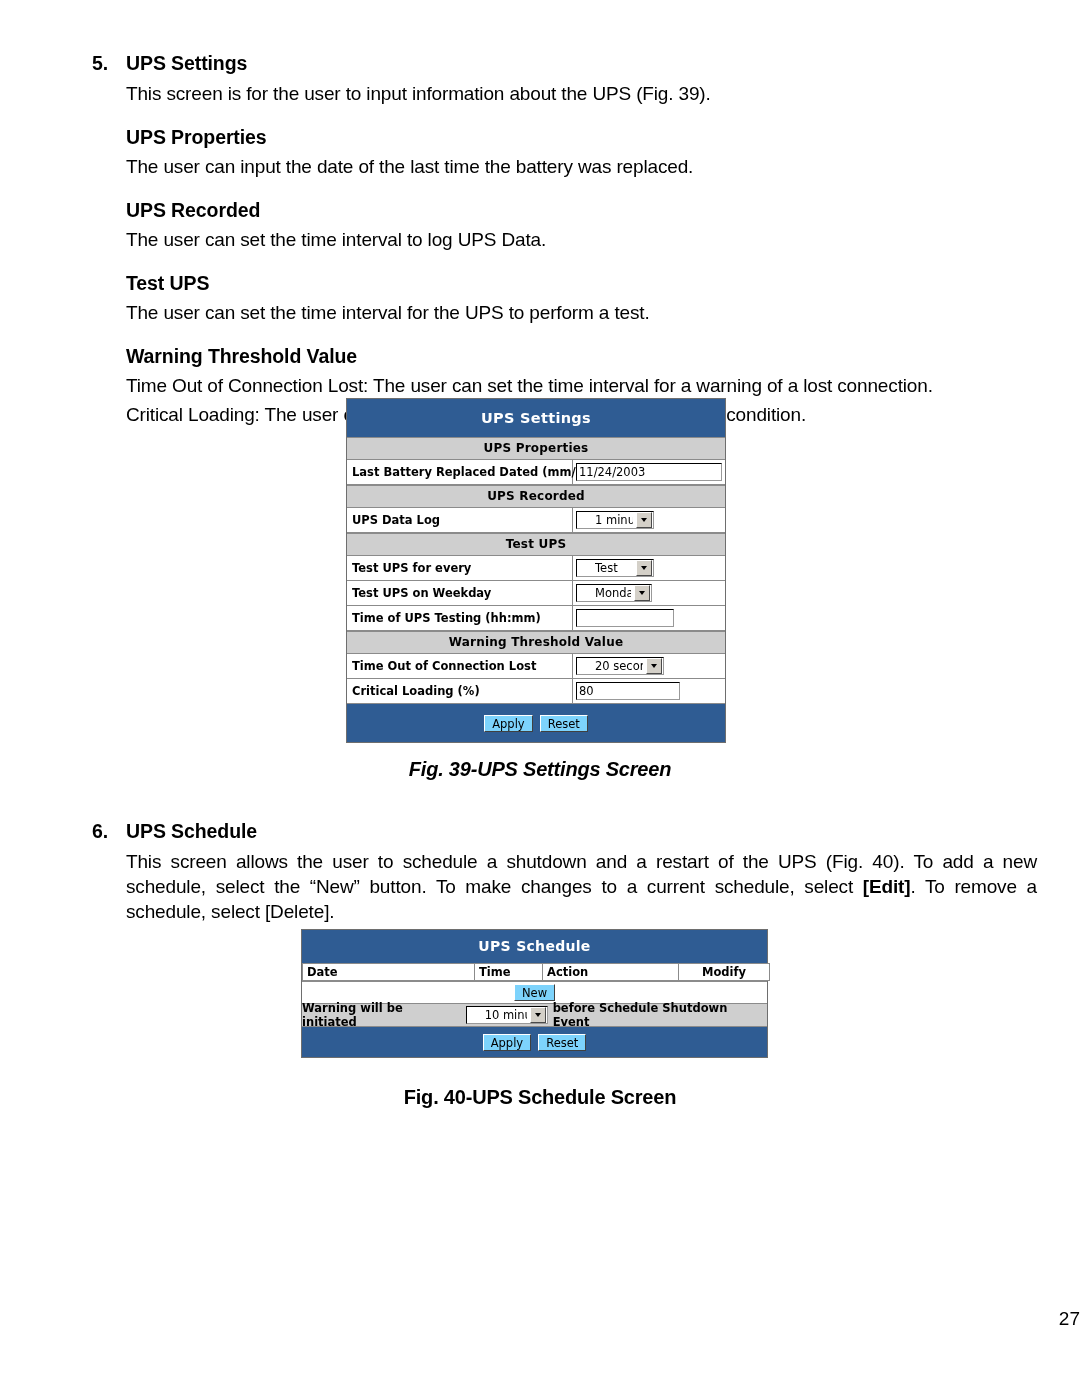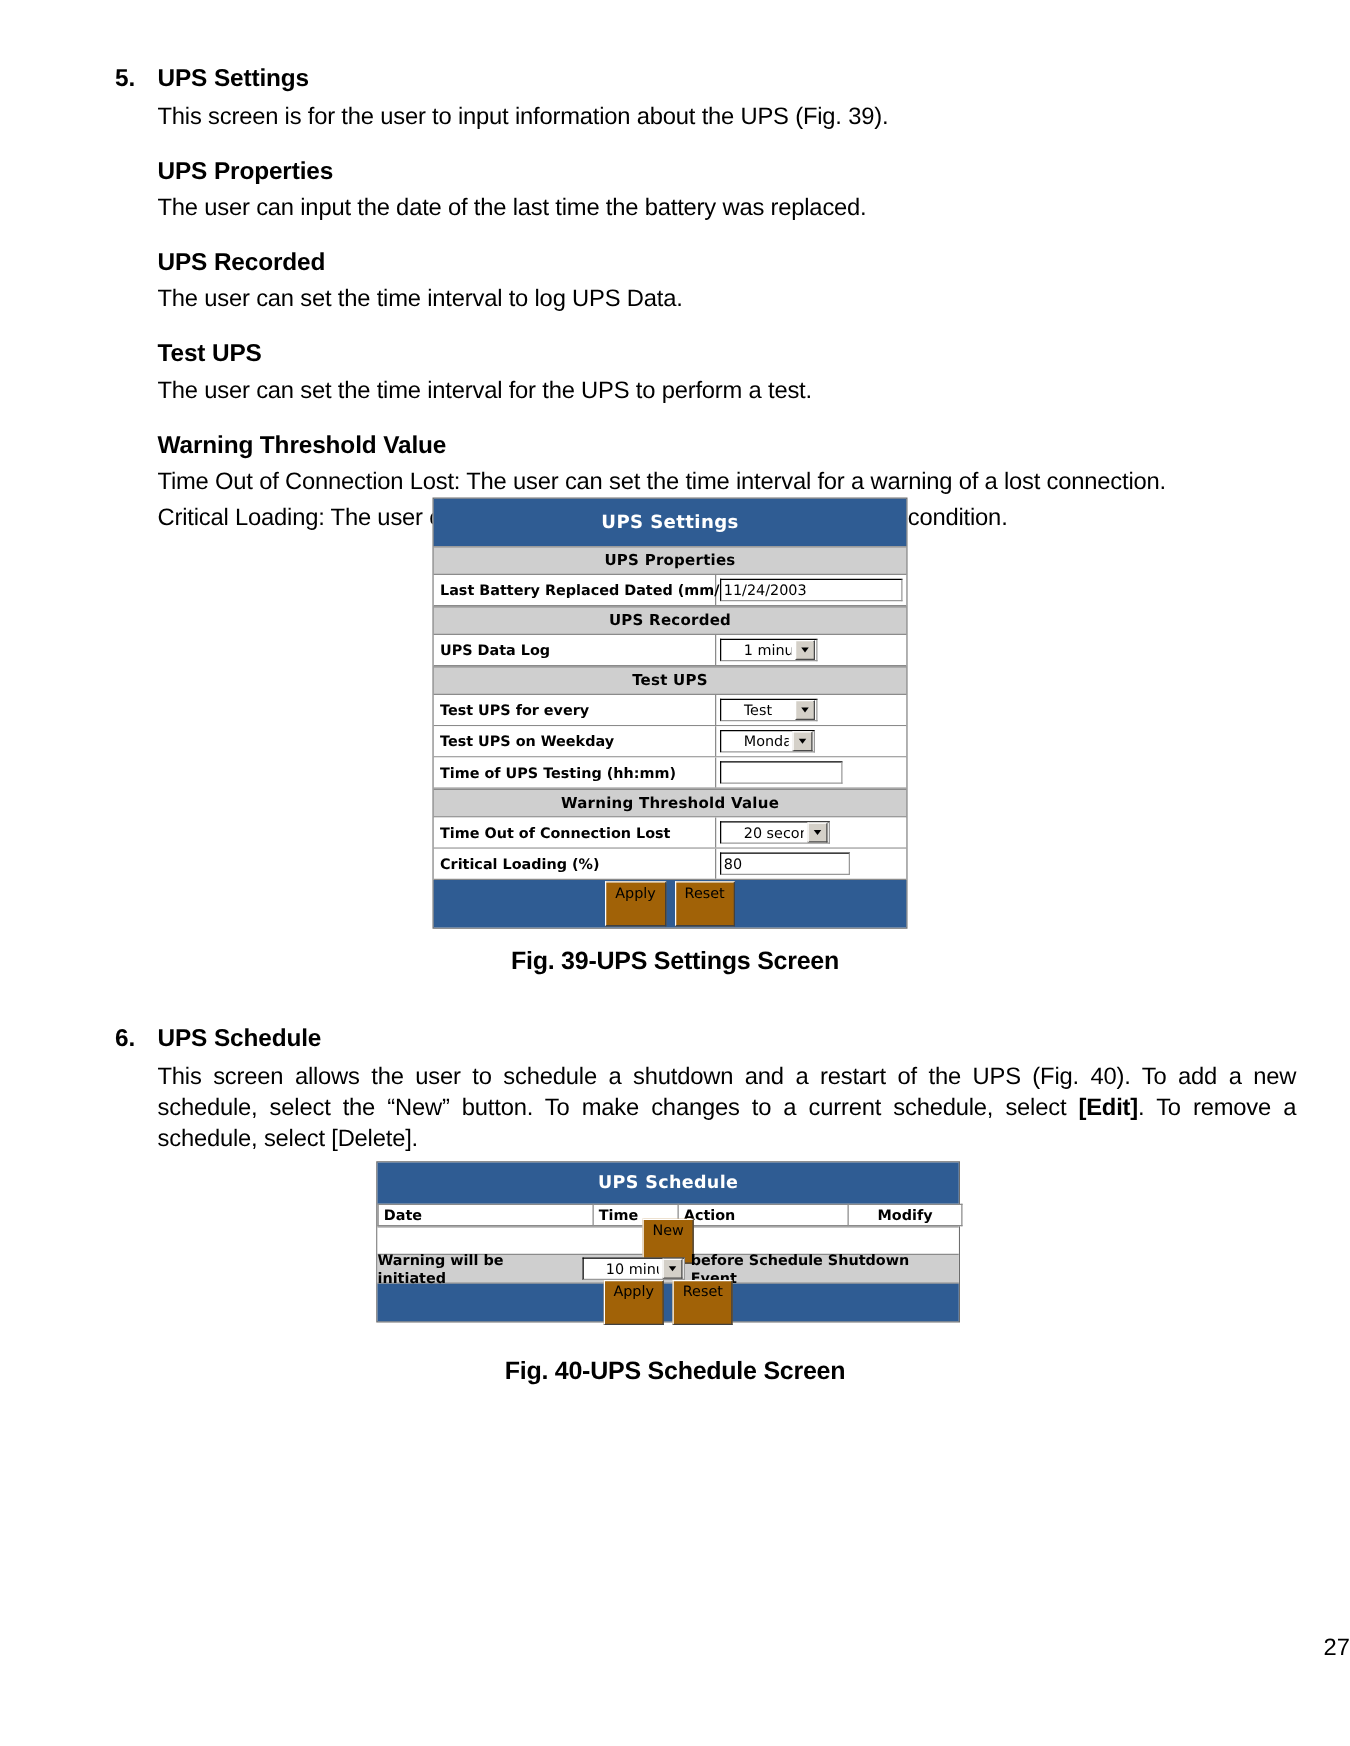--- a/index.html
+++ b/index.html
@@ -174,27 +174,27 @@
     margin-left: 3px;
   }
   .w-arrow i {
     display: block;
     width: 0; height: 0;
     border-left: 3.5px solid transparent;
     border-right: 3.5px solid transparent;
     border-top: 4px solid #000;
   }
   .w-btn {
-    background: #a16207;
+    background: #7dd3fc;
     border: 1px solid #ffffff;
     border-right-color: #404040;
     border-bottom-color: #404040;
     font-size: 11.5px;
     color: #000;
-    padding: 1px 7px 19px 7px;
+    padding: 1px 7px 0 7px;
     line-height: 14px;
     font-family: "DejaVu Sans", sans-serif;
   }
 
   
   #shot-ups-settings {
     left: 346px;
     top: 398px;
     width: 380px;
   }
@@ -260,21 +260,21 @@
   
   .caption {
     position: absolute;
     width: 1080px;
     left: 0;
     text-align: center;
     font-weight: bold;
     font-size: 20px;
     letter-spacing: -0.2px;
   }
-  #caption-fig39 { top: 758px; }
+  #caption-fig39 { top: 758px; font-style: italic; }
   #caption-fig40 { top: 1086px; }
 
   .page-number {
     position: absolute;
     left: 0;
     top: 1308px;
     width: 1080px;
     text-align: right;
     font-size: 19px;
   }

